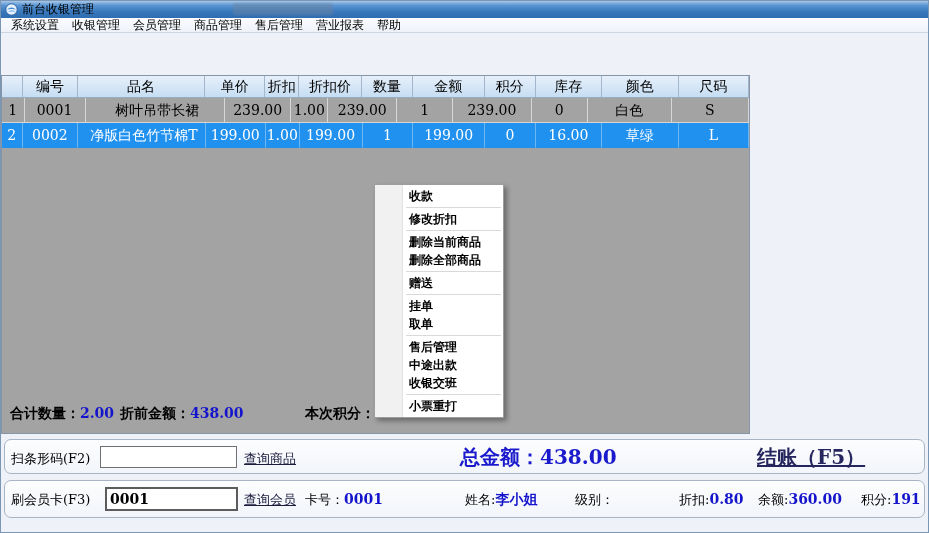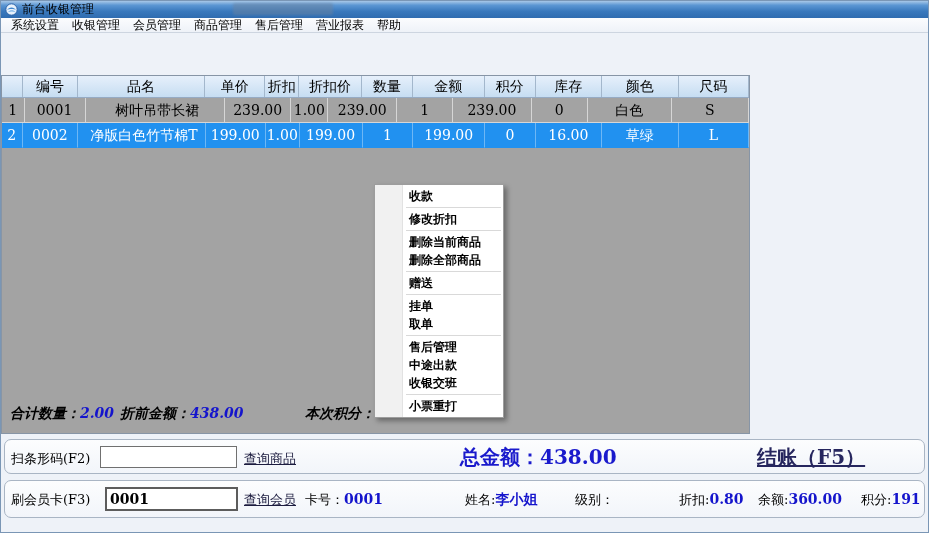--- a/index.html
+++ b/index.html
@@ -33,21 +33,21 @@
   .tr { height:25px; font-size:14px; line-height:24px; }
   .tr .c { border-right:1px solid #d6d6d6; border-bottom:1px solid #d6d6d6; text-align:center; overflow:hidden; white-space:nowrap; }
   .tr.sel { background:#2191f0; color:#fff; }
   .tr.sel .c { border-right:1px solid rgba(255,255,255,.35); border-bottom:1px solid #2191f0; }
   .c0{width:25px}.c1{width:68px}.c2{width:155px;text-align:right;padding-left:5px}
   .c3{width:74px}.c4{width:41px}.c5{width:77px}.c6{width:62px}.c7{width:88px}
   .c8{width:62px}.c9{width:81px}.c10{width:94px}.c11{width:86px}.cf{flex:1;border-right:none!important}
   .thead .c2 { text-align:center!important; padding-left:0; }
 
   
-  .summary { position:absolute; left:8px; bottom:8px; height:20px; width:560px; font-size:14px; font-weight:bold;font-style:italic; }
+  .summary { position:absolute; left:8px; bottom:8px; height:20px; width:560px; font-size:14px; font-weight:bold; }
   .sgrp { position:absolute; white-space:nowrap; }
   .val { color:#1414cc; font-weight:bold; }
 
   
   .ctx { position:absolute; left:373px; top:183px; width:130px; background:#fff; border:1px solid #9d9d9d; box-shadow:3px 3px 5px rgba(0,0,0,.35); padding:2px 0; z-index:50; }
   .ctx::before { content:""; position:absolute; left:0; top:0; bottom:0; width:27px; background:#f1f1f1; border-right:1px solid #e2e2e2; }
   .ctx .item { position:relative; height:18px; line-height:18px; font-size:12px; padding-left:34px; font-family:"Liberation Sans",sans-serif; cursor:default;font-weight:bold; }
   .ctx .msep { position:relative; height:1px; background:#d9d9d9; margin:2px 2px 2px 31px; }
 
   

